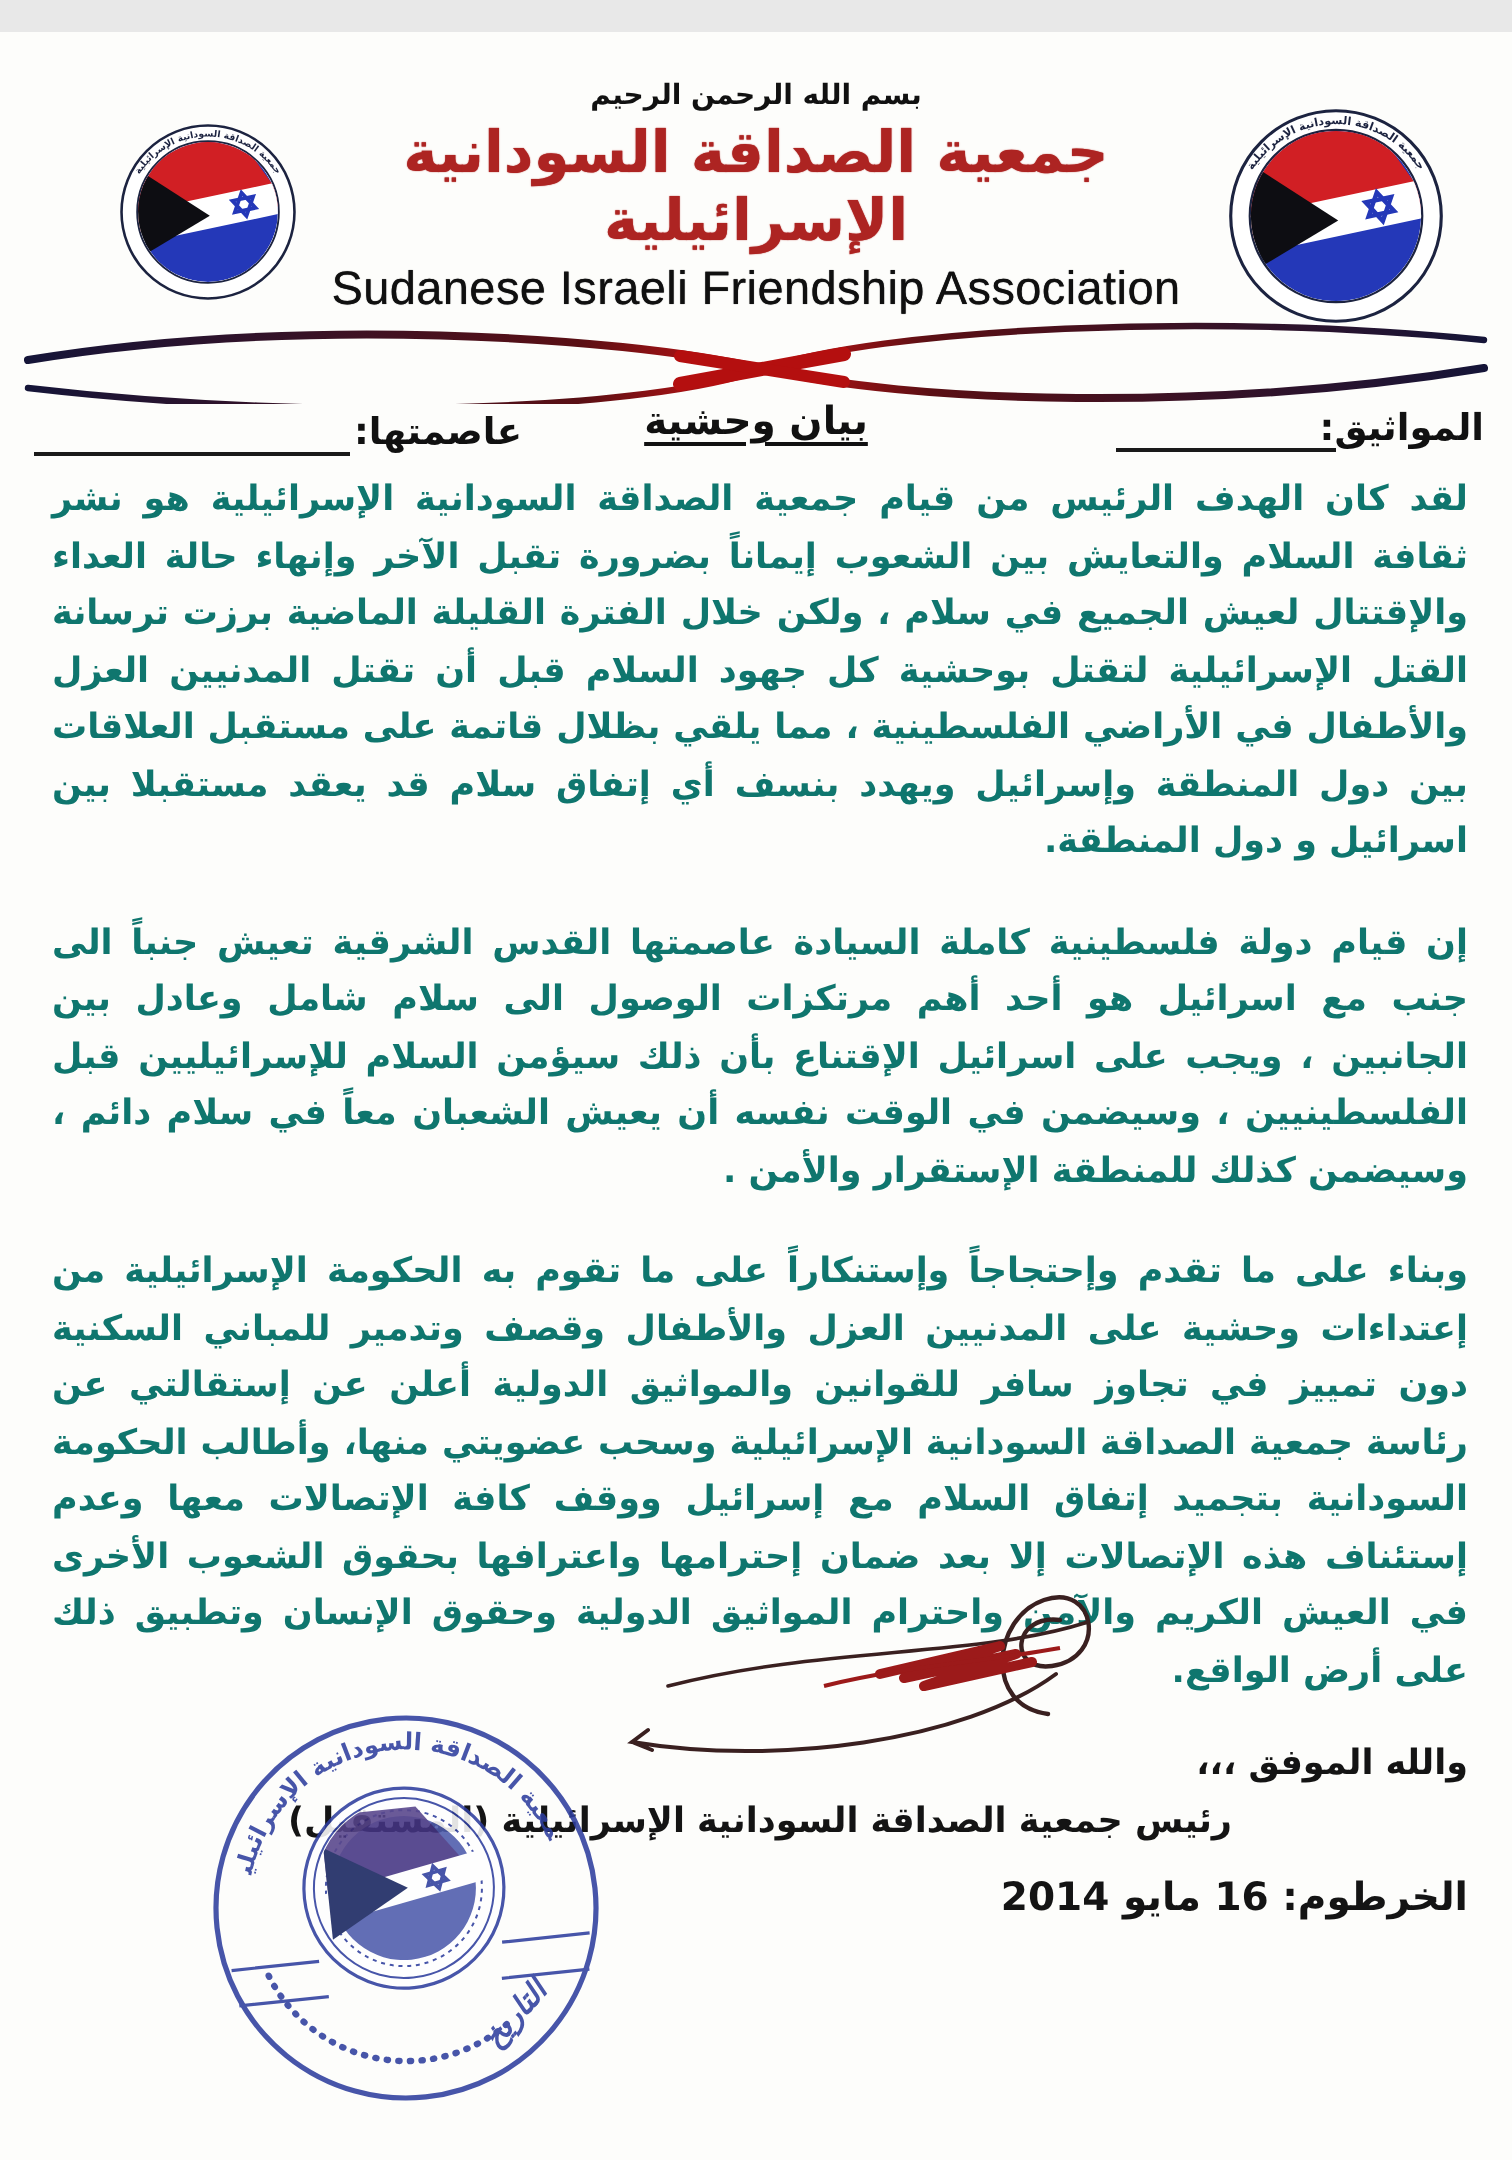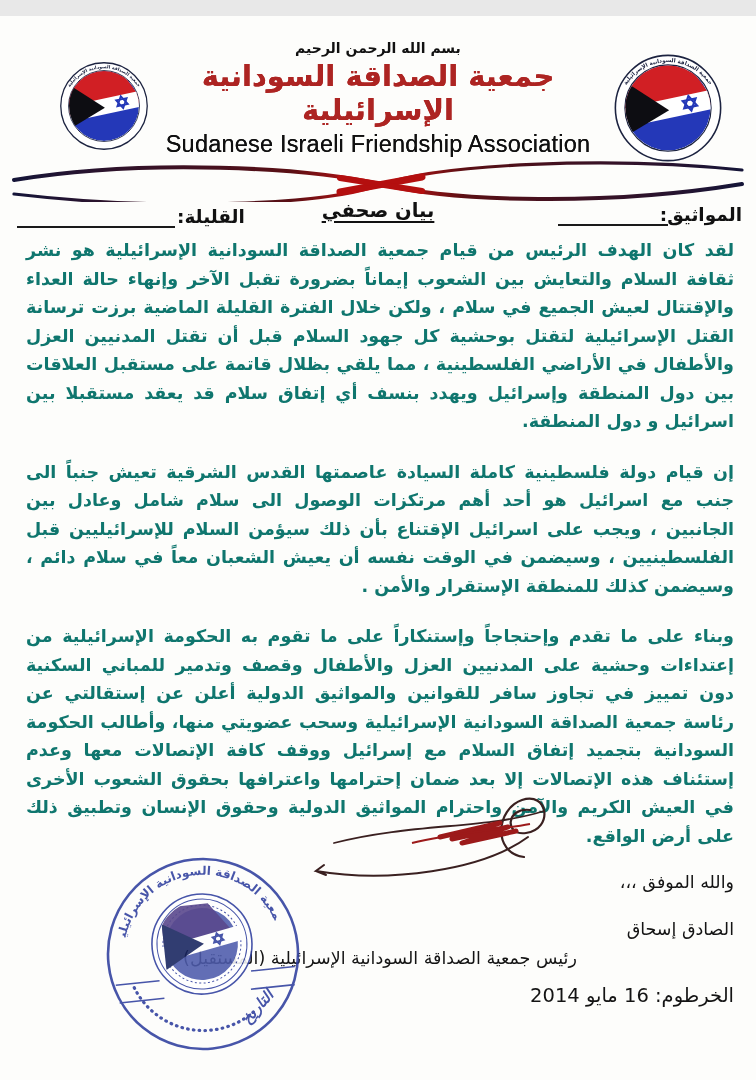--- a/index.html
+++ b/index.html
@@ -29,21 +29,21 @@
     font-size:19.5px;color:#111;text-decoration:underline;text-underline-offset:4px;
     text-decoration-thickness:2px;white-space:nowrap;}
   .num-lbl{left:177px;top:8px;right:auto;}
   .num-line{left:17px;width:158px;top:8px;}
   
   .body-text{position:absolute;left:26px;right:22px;top:220px;direction:rtl;}
   .body-text p{
     margin:0 0 22px 0;font-size:17.5px;font-weight:bold;line-height:28.5px;
     text-align:justify;color:#0f766e;
   }
-  .closing{text-align:right;direction:rtl;font-weight:normal;color:#141414;}
+  .closing{text-align:right;direction:rtl;font-weight:bold;color:#141414;}
   .closing .salutation{margin-top:8px;font-size:17.5px;}
   .closing .name{margin-top:27px;font-size:17.5px;}
   .closing .role{margin-top:9px;font-size:17.5px;text-align:center;}
   .closing .place-date{margin-top:16px;font-size:19.5px;}
   
   .signature{position:absolute;left:292px;top:763px;width:282px;height:115px;}
   .stamp{position:absolute;left:100px;top:838px;width:206px;height:206px;opacity:0.88;}
 </style>
 </head>
 <body>
@@ -124,33 +124,32 @@
     </defs>
     <path d="M 6,26 C 140,4 300,14 372,30 C 446,48 600,52 734,30" fill="none" stroke="url(#divGrad)" stroke-width="4" stroke-linecap="round"></path>
     <path d="M 6,40 C 160,58 320,50 372,31 C 430,10 600,2 734,16" fill="none" stroke="url(#divGrad)" stroke-width="3.2" stroke-linecap="round"></path>
     <path d="M 332,38 L 414,23" stroke="#b40f0f" stroke-width="7" stroke-linecap="round"></path>
     <path d="M 332,24 L 414,37" stroke="#b40f0f" stroke-width="6" stroke-linecap="round"></path>
   </svg>
 
   <div class="meta">
     <span class="lbl date-lbl">المواثيق:</span>
     <span class="blank date-line"></span>
-    <span class="doc-type">بيان صحفي</span>
-    <span class="lbl num-lbl">القليلة:</span>
+    <span class="doc-type">بيان وحشية</span>
+    <span class="lbl num-lbl">عاصمتها:</span>
     <span class="blank num-line"></span>
   </div>
 
   <div class="body-text">
     <p>لقد كان الهدف الرئيس من قيام جمعية الصداقة السودانية الإسرائيلية هو نشر ثقافة السلام والتعايش بين الشعوب إيماناً بضرورة تقبل الآخر وإنهاء حالة العداء والإقتتال لعيش الجميع في سلام ، ولكن خلال الفترة القليلة الماضية برزت ترسانة القتل الإسرائيلية لتقتل بوحشية كل جهود السلام قبل أن تقتل المدنيين العزل والأطفال في الأراضي الفلسطينية ، مما يلقي بظلال قاتمة على مستقبل العلاقات بين دول المنطقة وإسرائيل ويهدد بنسف أي إتفاق سلام قد يعقد مستقبلا بين اسرائيل و دول المنطقة.</p>
     <p>إن قيام دولة فلسطينية كاملة السيادة عاصمتها القدس الشرقية تعيش جنباً الى جنب مع اسرائيل هو أحد أهم مرتكزات الوصول الى سلام شامل وعادل بين الجانبين ، ويجب على اسرائيل الإقتناع بأن ذلك سيؤمن السلام للإسرائيليين قبل الفلسطينيين ، وسيضمن في الوقت نفسه أن يعيش الشعبان معاً في سلام دائم ، وسيضمن كذلك للمنطقة الإستقرار والأمن .</p>
     <p>وبناء على ما تقدم وإحتجاجاً وإستنكاراً على ما تقوم به الحكومة الإسرائيلية من إعتداءات وحشية على المدنيين العزل والأطفال وقصف وتدمير للمباني السكنية دون تمييز في تجاوز سافر للقوانين والمواثيق الدولية أعلن عن إستقالتي عن رئاسة جمعية الصداقة السودانية الإسرائيلية وسحب عضويتي منها، وأطالب الحكومة السودانية بتجميد إتفاق السلام مع إسرائيل ووقف كافة الإتصالات معها وعدم إستئناف هذه الإتصالات إلا بعد ضمان إحترامها واعترافها بحقوق الشعوب الأخرى في العيش الكريم والآمن واحترام المواثيق الدولية وحقوق الإنسان وتطبيق ذلك على أرض الواقع.</p>
 
     <div class="closing">
       <div class="salutation">والله الموفق ،،،</div>
-      <div class="name">الصادق إسحاق</div>
       <div class="role">رئيس جمعية الصداقة السودانية الإسرائيلية (المستقيل)</div>
       <div class="place-date">الخرطوم: 16 مايو 2014</div>
     </div>
   </div>
 
   <svg class="signature" viewBox="0 0 282 115">
     <path d="M 232,78 C 200,74 204,30 230,21 C 256,12 262,50 234,54 C 212,57 214,28 238,31" fill="none" stroke="#3a2020" stroke-width="2.2" stroke-linecap="round"></path>
     <path d="M 236,58 C 190,92 96,104 24,92 L 32,86 M 24,92 L 34,96" fill="none" stroke="#3a2020" stroke-width="2" stroke-linecap="round"></path>
     <path d="M 42,64 C 120,44 196,50 252,32" fill="none" stroke="#3a2020" stroke-width="1.8" stroke-linecap="round"></path>
     <path d="M 148,58 L 208,44 L 160,60 L 216,48 L 170,64 L 224,52" fill="none" stroke="#9c1a1a" stroke-width="5" stroke-linejoin="round" stroke-linecap="round"></path>

